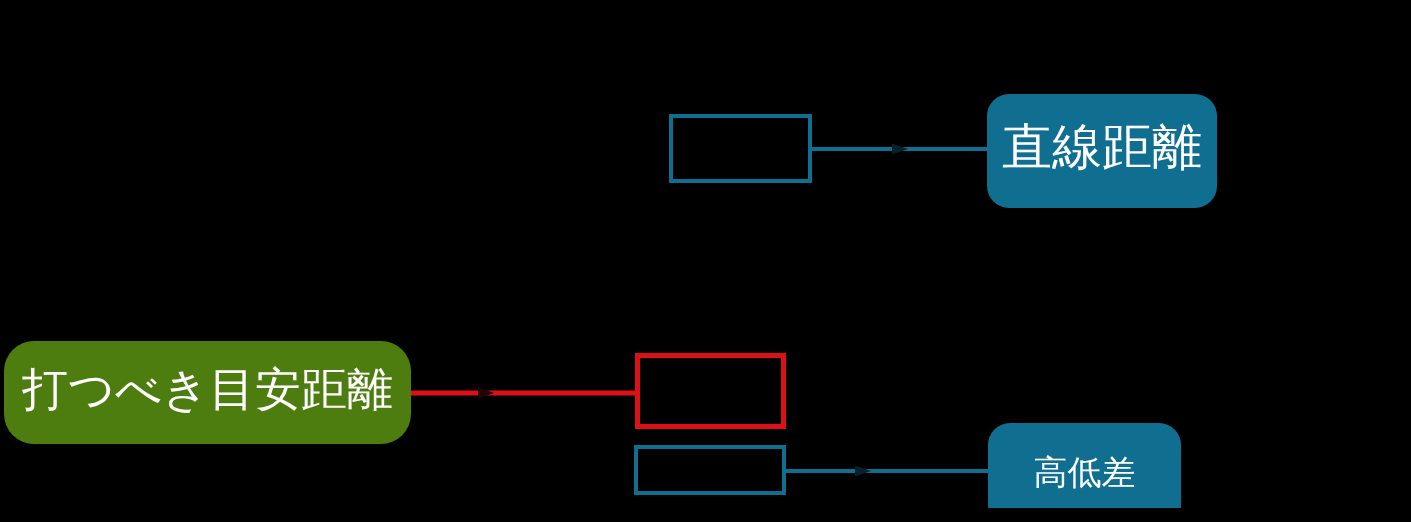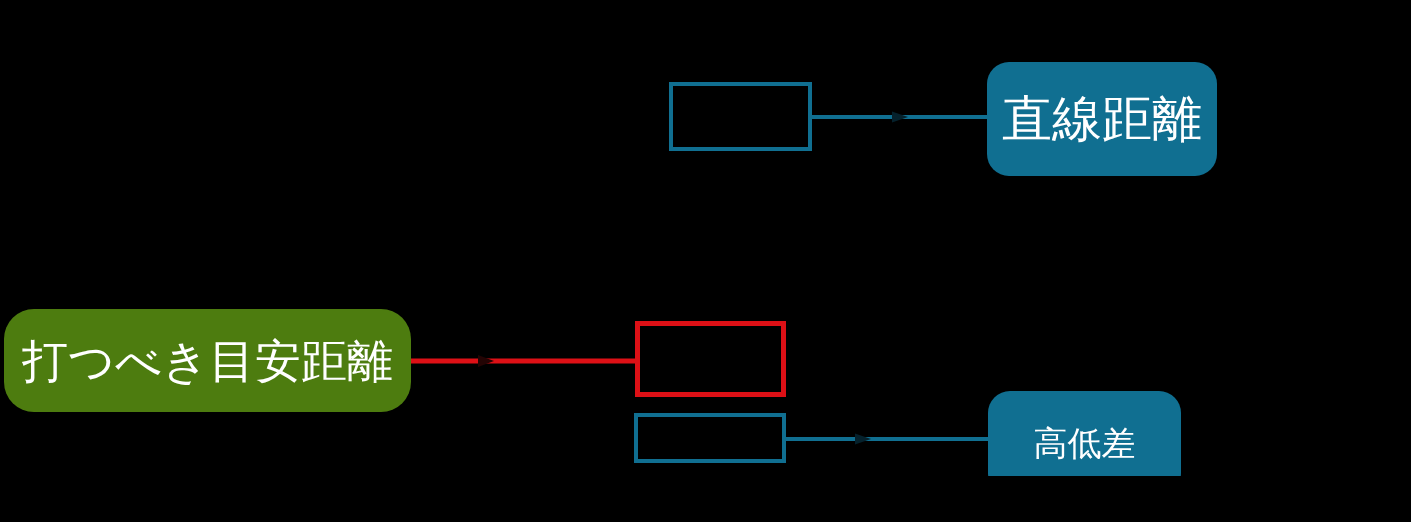--- a/index.html
+++ b/index.html
@@ -2,21 +2,22 @@
 <html><head>
 <meta charset="utf-8">
 <style>
   html, body { margin: 0; padding: 0; background: #000; }
   #canvas {
     position: relative;
     width: 1411px;
     height: 476px;
     background: #000000;
     overflow: hidden;
-    font-family: Liberation Sans, sans-serif;
+    font-family: Liberation Mono, monospace;
+    margin-top: 32px;
   }
   .outline-box {
     position: absolute;
     box-sizing: border-box;
     background: transparent;
   }
   .outline-teal { border: 4px solid #106f91; }
   .outline-red  { border: 5px solid #dd1016; }
   .pill {
     position: absolute;

